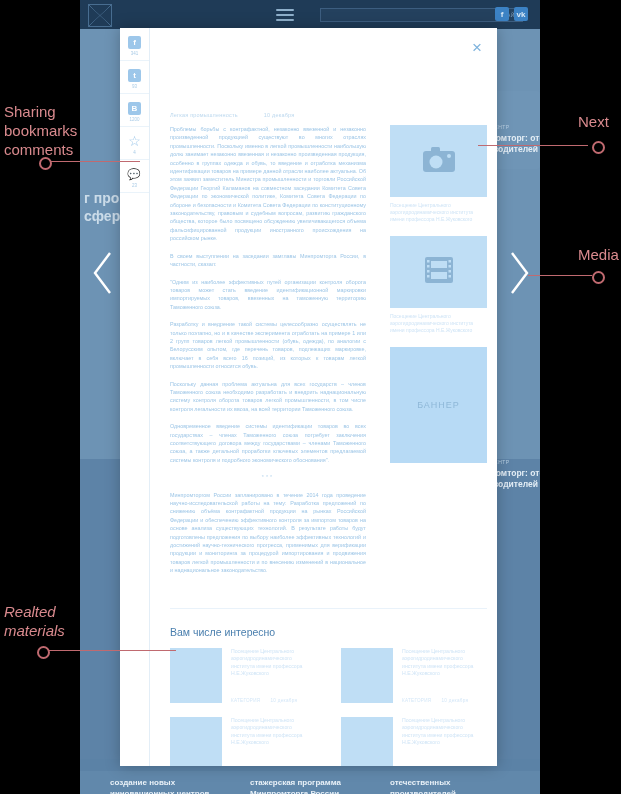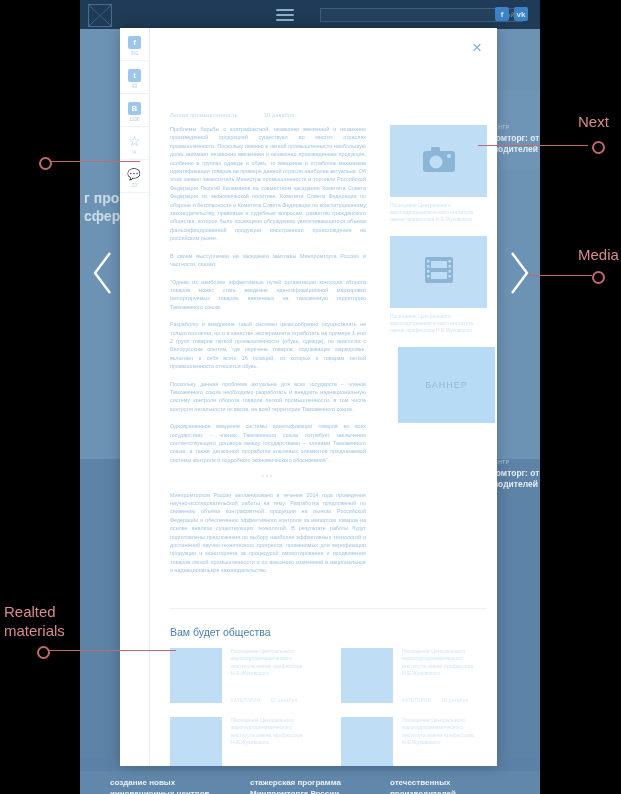--- a/index.html
+++ b/index.html
@@ -54,22 +54,22 @@
   .art-title{position:absolute;left:21px;top:11px;width:262px;color:#4a7fae;font-size:13.5px;line-height:17.5px;}
   .art-meta{position:absolute;left:21px;top:84px;display:flex;gap:26px;font-size:5.5px;color:#bcd8ee;letter-spacing:.2px;}
   .art-col{position:absolute;left:21px;top:97px;width:196px;}
   .art-col p{margin:0 0 9px 0;color:#9cc5e6;font-size:5.4px;line-height:8.4px;text-align:justify;}
   .art-col p.center{text-align:center;letter-spacing:2px;color:#bcd8ee;}
   .media-col{position:absolute;left:241px;top:97px;width:97px;}
   .media-card{margin-bottom:13px;}
   .media-thumb{width:97px;height:72px;background:#bfdef5;display:flex;align-items:center;justify-content:center;}
   .media-thumb svg{opacity:.75;}
   .media-cap{margin-top:5px;color:#cfe4f6;font-size:5px;line-height:7px;}
-  .banner{width:97px;height:76px;background:#b7daf5;display:flex;align-items:center;justify-content:center;
-      color:#8fb8d8;font-size:9px;letter-spacing:1px;margin-left:8px;}
+  .banner{width:97px;height:116px;background:#b7daf5;display:flex;align-items:center;justify-content:center;
+      color:#8fb8d8;font-size:9px;letter-spacing:1px;}
   .rel-sep{position:absolute;left:21px;top:580px;width:317px;height:1px;background:#e9f2fa;}
   .rel-title{position:absolute;left:21px;top:598px;color:#4a7fae;font-size:10.5px;}
   .rel-grid{position:absolute;left:21px;top:620px;width:317px;display:flex;flex-wrap:wrap;gap:14px 25px;}
   .rel-item{width:146px;height:55px;display:flex;gap:9px;}
   .rel-thumb{width:52px;height:55px;background:#bfdef5;flex:0 0 52px;}
   .rel-txt{flex:1;display:flex;flex-direction:column;justify-content:space-between;}
   .rel-head{color:#cfe4f6;font-size:5.2px;line-height:7.4px;}
   .rel-foot{display:flex;gap:10px;color:#d3e6f7;font-size:4.6px;letter-spacing:.3px;}
 
   
@@ -216,21 +216,21 @@
                 </svg>
             </span>
           </div>
           <div class="media-cap">Посещение Центрального аэрогидродинамического института имени профессора Н.Е.Жуковского</div>
         </div>
 
         <div class="banner">БАННЕР</div>
       </div>
 
       <div class="rel-sep"></div>
-      <div class="rel-title">Вам будет общества</div>
+      <div class="rel-title">Вам числе интересно</div>
 
       <div class="rel-grid">
         <div class="rel-item">
           <div class="rel-thumb"></div>
           <div class="rel-txt">
             <div class="rel-head">Посещение Центрального аэрогидродинамического института имени профессора Н.Е.Жуковского</div>
             <div class="rel-foot">
               <span>КАТЕГОРИЯ</span>
               <span>10 декабря</span>
             </div>
@@ -269,24 +269,27 @@
     <svg viewBox="0 0 22 46">
         <polyline points="18,3 3,23 18,43" fill="none" stroke="#ffffff" stroke-width="2.4"></polyline>
       </svg>
   </div>
   <div class="nav-arrow" id="next-arrow">
     <svg viewBox="0 0 22 46">
         <polyline points="4,3 19,23 4,43" fill="none" stroke="#ffffff" stroke-width="2.4"></polyline>
       </svg>
   </div>
 
+  <div class="anno" style="left:4px;top:102px;width:112px;white-space:pre-line;">Sharing
+bookmarks
+comments</div>
   <div class="anno-line" style="left:44px;top:161px;width:96px;"></div>
   <div class="anno-dot" style="left:39px;top:157px;"></div>
 
-  <div class="anno" style="left:4px;top:602px;width:112px;white-space:pre-line;">Realted
+  <div class="anno" style="left:4px;top:602px;width:112px;white-space:pre-line;font-style:italic;">Realted
 materials</div>
   <div class="anno-line" style="left:42px;top:650px;width:134px;"></div>
   <div class="anno-dot" style="left:37px;top:646px;"></div>
 
   <div class="anno" style="left:578px;top:112px;">Next</div>
   <div class="anno-line" style="left:478px;top:145px;width:110px;"></div>
   <div class="anno-dot" style="left:592px;top:141px;"></div>
 
   <div class="anno" style="left:578px;top:245px;">Media</div>
   <div class="anno-line" style="left:528px;top:275px;width:64px;"></div>

